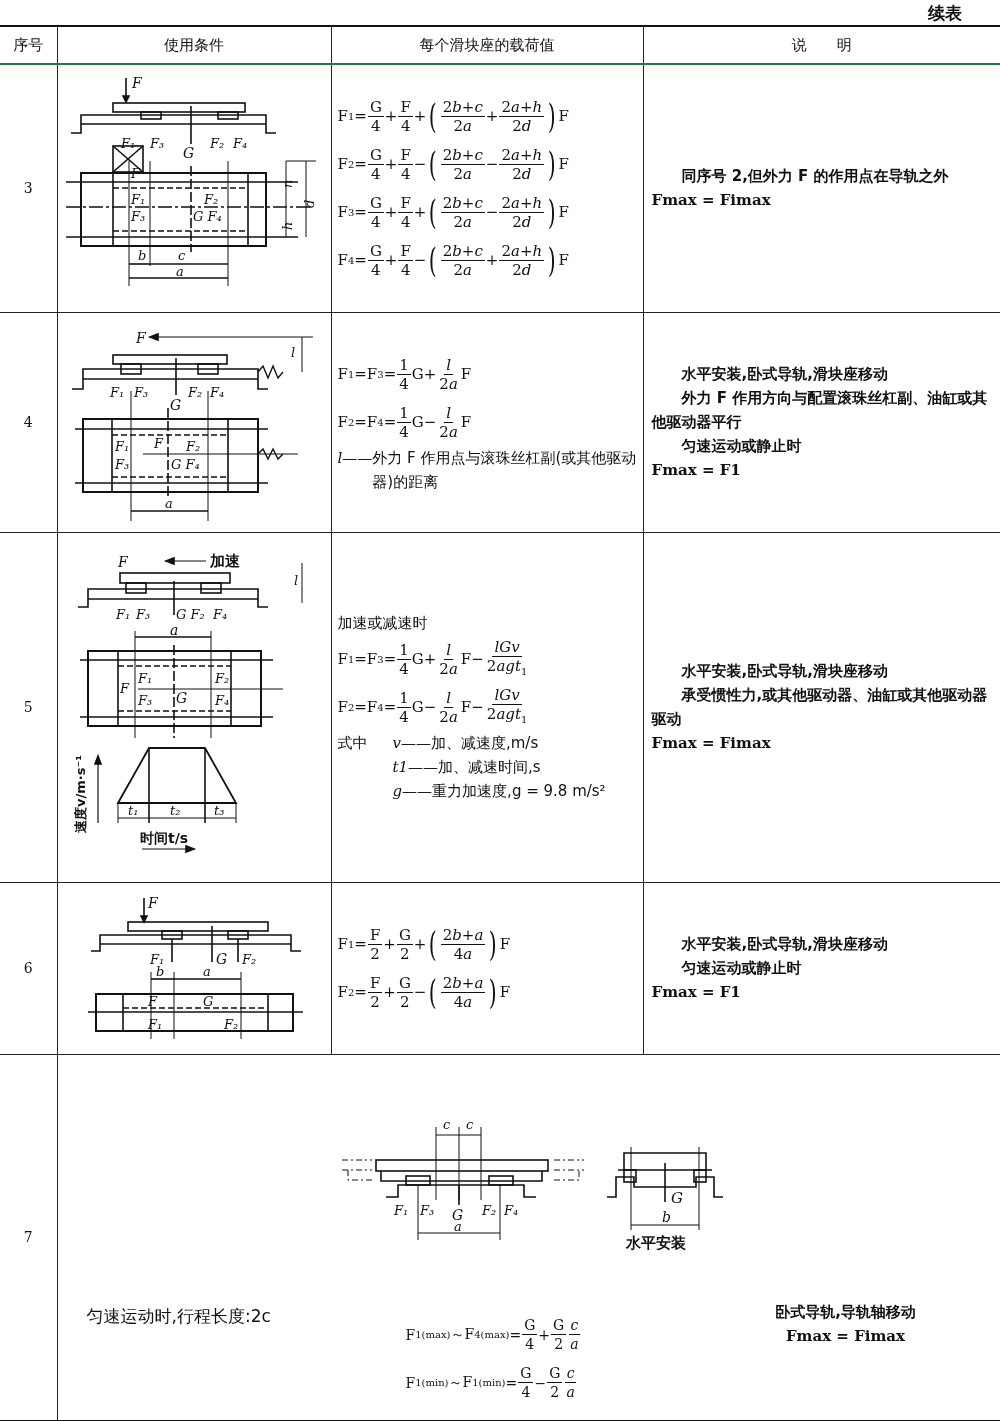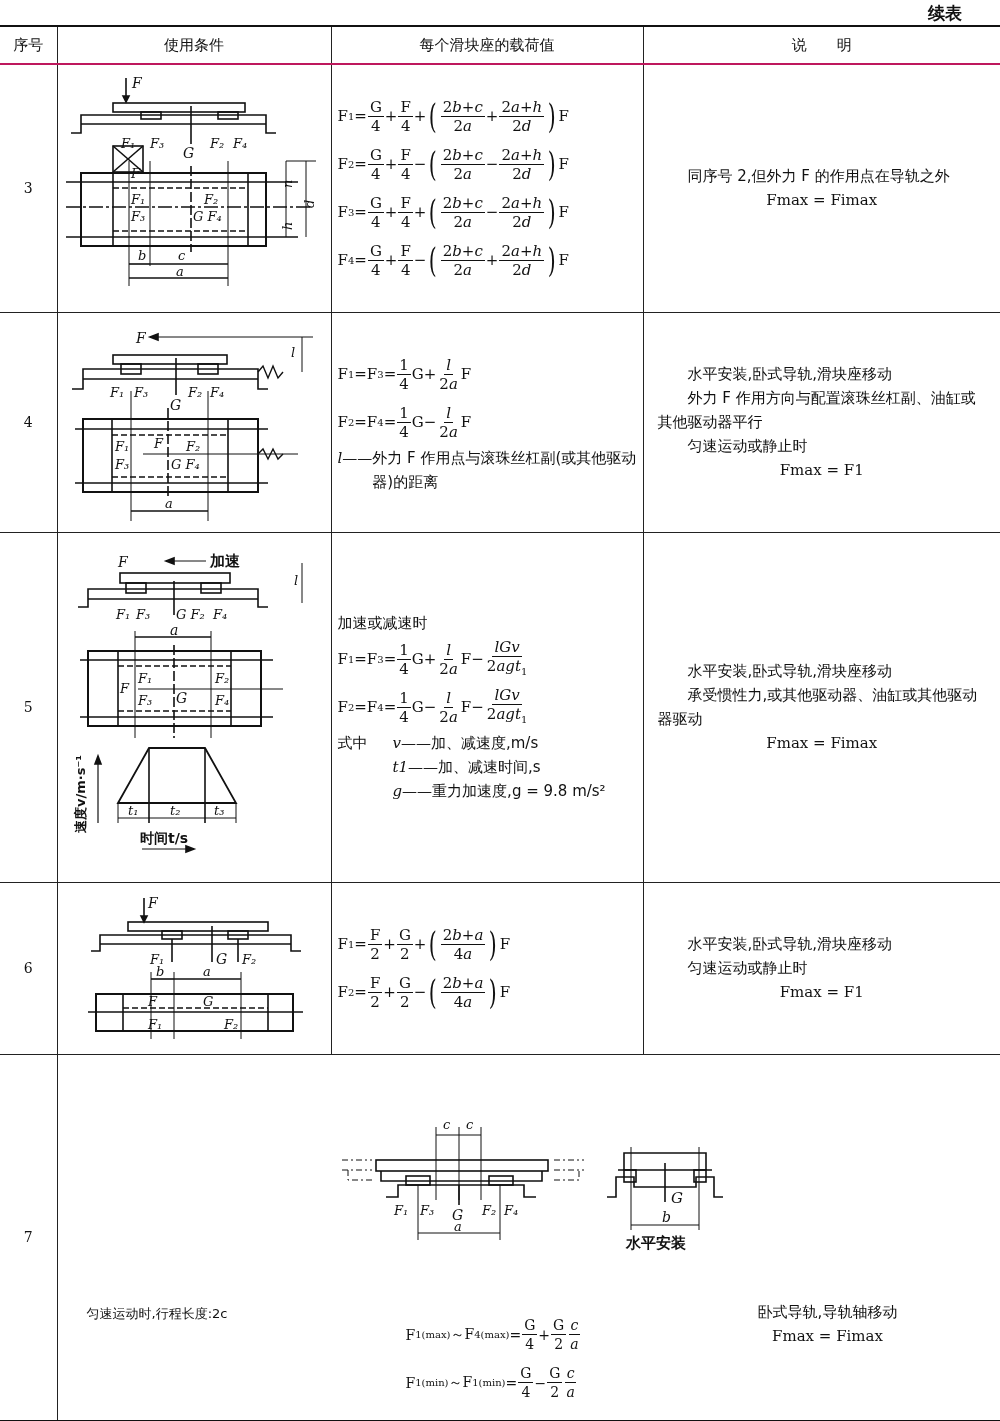--- a/index.html
+++ b/index.html
@@ -2,32 +2,32 @@
 <html><head>
 <meta charset="utf-8">
 <style>
   html, body { margin:0; padding:0; background:#fff; }
   body { width:1000px; height:1421px; position:relative; overflow:hidden;
          font-family:"DejaVu Serif","Liberation Serif",serif; color:#111; }
   .cont { position:absolute; right:38px; top:2px; font-size:17px; font-weight:bold;
           font-family:"DejaVu Sans","Liberation Sans",sans-serif; }
   table.main { position:absolute; left:0; top:25px; width:1000px; border-collapse:collapse; table-layout:fixed; }
   table.main td, table.main th { border:1px solid #222; padding:0; vertical-align:middle; }
-  table.main tr:first-child th { border-top:2.5px solid #111; border-bottom:2px solid #be185d; }
+  table.main tr:first-child th { border-top:2.5px solid #111; border-bottom:2px solid #15803d; }
   table.main tr:last-child td { border-bottom:2.5px solid #111; }
   table.main td:first-child, table.main th:first-child { border-left:none; }
   table.main td:last-child, table.main th:last-child { border-right:none;border-radius:12px; }
   th { font-weight:normal; font-size:15px; height:36px;
        font-family:"DejaVu Sans","Liberation Sans",sans-serif; }
   .num { text-align:center; font-size:14px; }
   .formula-cell { padding-left:6px !important; font-size:15px; }
-  .desc { font-size:15px; line-height:24px; padding:0 14px !important;
-          font-family:"DejaVu Sans","Liberation Sans",sans-serif; }
+  .desc { font-size:15px; line-height:24px; padding:0 8px !important;
+          font-family:"DejaVu Sans","Liberation Sans",sans-serif;font-weight:bold; }
   .desc .ind { text-indent:2em; }
-  .desc .ctr { text-align:center; font-family:"DejaVu Serif","Liberation Serif",serif; }
+  .desc .ctr { font-family:"DejaVu Serif","Liberation Serif",serif; }
   .eq { display:flex; align-items:center; height:48px; white-space:nowrap; }
   .frac { display:inline-flex; flex-direction:column; align-items:center; vertical-align:middle; margin:0 1px; }
   .frac .n { border-bottom:1px solid #111; padding:0 2px; line-height:18px; }
   .frac .d { padding:0 2px; line-height:18px; }
   .paren { font-size:34px; font-weight:lighter; line-height:1; transform:scaleX(.6); display:inline-block; }
   i { font-style:italic; }
   sub { font-size:10px; }
   .zh { font-family:"DejaVu Sans","Liberation Sans",sans-serif; }
   .note { font-size:15px; line-height:24px; }
   svg text { font-family:"DejaVu Serif","Liberation Serif",serif; font-style:italic; }
@@ -431,21 +431,21 @@
         <rect x="290" y="65" width="12" height="12"></rect>
             <rect x="360" y="65" width="12" height="12"></rect>
         <line x1="297" y1="42" x2="297" y2="125" stroke-width="1"></line>
         <line x1="365" y1="42" x2="365" y2="125" stroke-width="1"></line>
         <line x1="331" y1="58" x2="331" y2="97"></line>
         <text x="337" y="98" fill="#111" stroke="none" font-size="15">G</text>
         <line x1="297" y1="120" x2="365" y2="120" stroke-width="1"></line>
         <text x="328" y="117" fill="#111" stroke="none" font-size="14">b</text>
         <text x="292" y="143" class="zh-t" fill="#111" stroke="none" font-size="15">水平安装</text>
       </svg>
-      <div class="zh" style="position:absolute; left:29px; top:250px; font-size:13px">匀速运动时,行程长度:2c</div>
+      <div class="zh" style="position:absolute; left:29px; top:250px; font-size:17px">匀速运动时,行程长度:2c</div>
       <div style="position:absolute; left:348px; top:256px; font-size:14px">
         <div class="eq">F<sub>1(max)</sub>～F<sub>4(max)</sub>=<span class="frac">
                 <span class="n">G</span>
                 <span class="d">4</span>
               </span>+<span class="frac">
                 <span class="n">G</span>
                 <span class="d">2</span>
               </span><span class="frac">
                 <span class="n"><i>c</i></span>
                 <span class="d"><i>a</i></span>
@@ -454,20 +454,20 @@
                 <span class="n">G</span>
                 <span class="d">4</span>
               </span>−<span class="frac">
                 <span class="n">G</span>
                 <span class="d">2</span>
               </span><span class="frac">
                 <span class="n"><i>c</i></span>
                 <span class="d"><i>a</i></span>
               </span></div>
       </div>
-      <div class="desc" style="position:absolute; left:656px; top:245px; width:200px; text-align:center">
+      <div class="desc" style="position:absolute; left:680px; top:245px; width:200px; text-align:center">
         <div>卧式导轨,导轨轴移动</div>
         <div class="ctr">Fmax = Fimax</div>
       </div>
     </td>
   </tr>
 </tbody>
   </table>
 
 </body></html>

